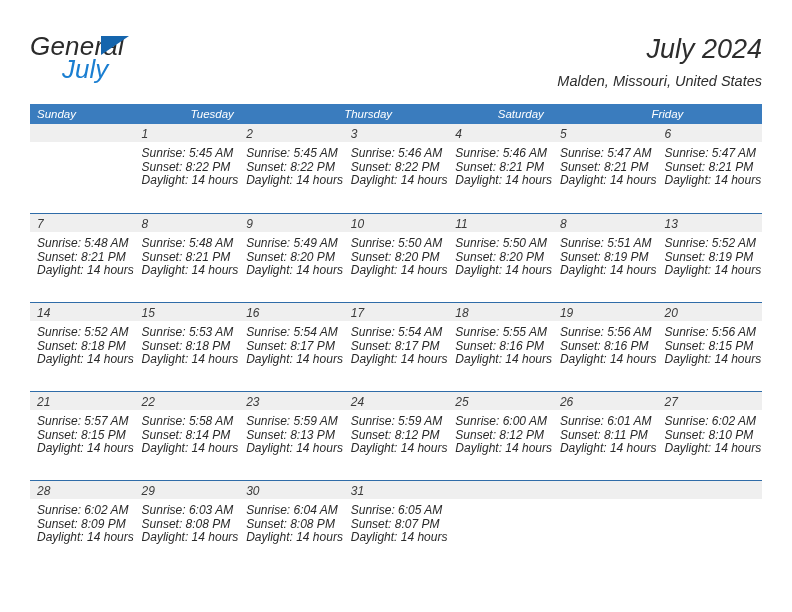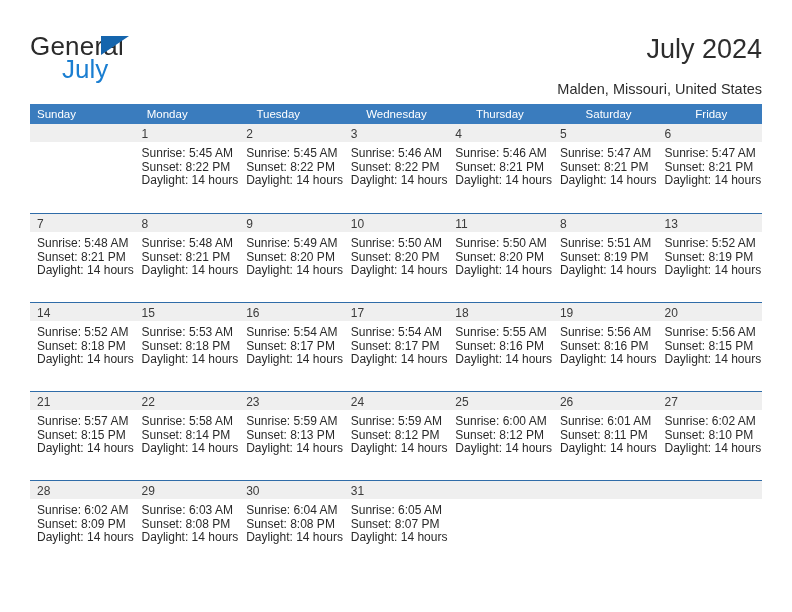--- a/index.html
+++ b/index.html
@@ -13,20 +13,21 @@
     height: 612px;
     font-family: "Liberation Sans", sans-serif;
     color: #222222;
     overflow: hidden;
   }
   .page {
     position: relative;
     width: 757px;
     height: 612px;
     box-sizing: border-box;
+    font-style: italic;
   }
 
   
   .header {
     position: absolute;
     left: 30px;
     top: 28px;
     width: 732px;
     height: 68px;
   }
@@ -71,21 +72,21 @@
     top: 4px;
     text-align: right;
   }
   .cal-title {
     font-size: 27px;
     color: #2d2d2d;
     line-height: 34px;
     white-space: nowrap;
   }
   .cal-subtitle {
-    margin-top: 14px;
+    margin-top: 6px;
     font-size: 14.5px;
     color: #2d2d2d;
     line-height: 18px;
     white-space: nowrap;
   }
 
   
   .calendar {
     position: absolute;
     left: 30px;
@@ -167,23 +168,21 @@
 
     <div class="title-block">
       <div class="cal-title">July 2024</div>
       <div class="cal-subtitle">Malden, Missouri, United States</div>
     </div>
   </div>
 
   <div class="calendar">
     <div class="dow-row">
       <div class="dow">Sunday</div>
-      <div class="dow">Monday</div>
       <div class="dow">Tuesday</div>
-      <div class="dow">Wednesday</div>
       <div class="dow">Thursday</div>
       <div class="dow">Saturday</div>
       <div class="dow">Friday</div>
     </div>
 
     <div id="weeks-container">
         <div class="week first">
           <div class="day empty">
             <div class="daynum-band"><span class="daynum"></span></div>
           </div>

